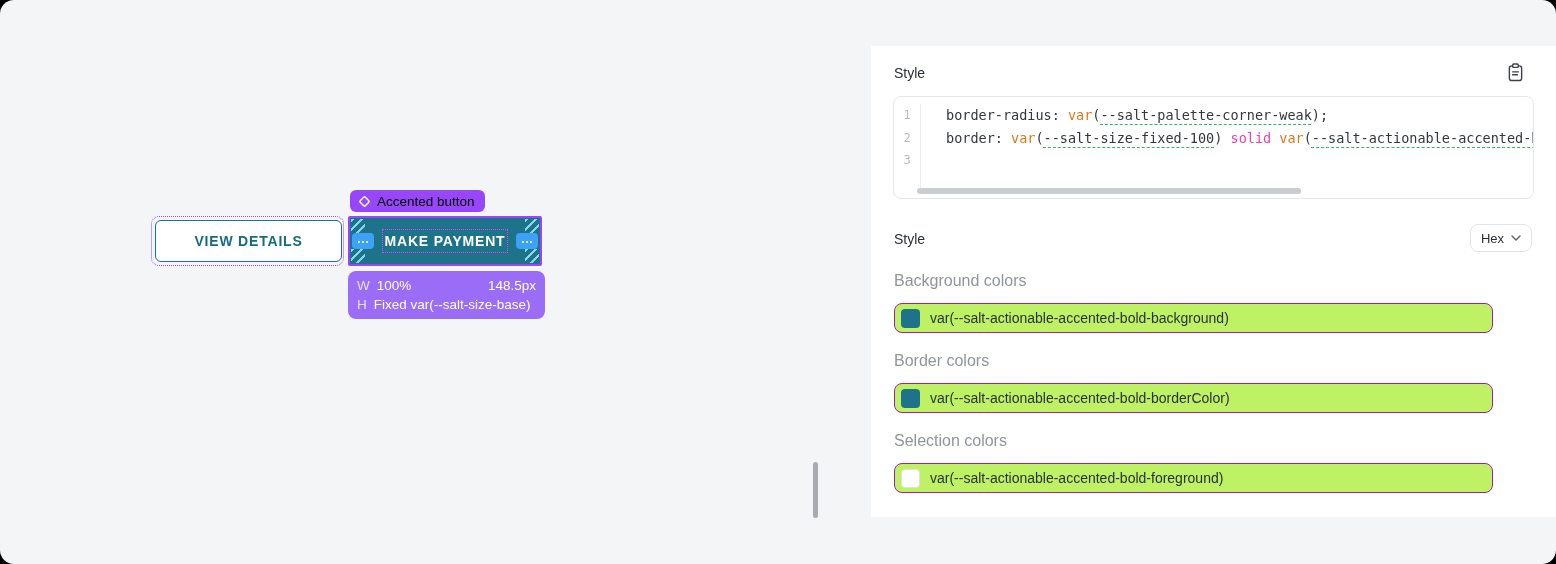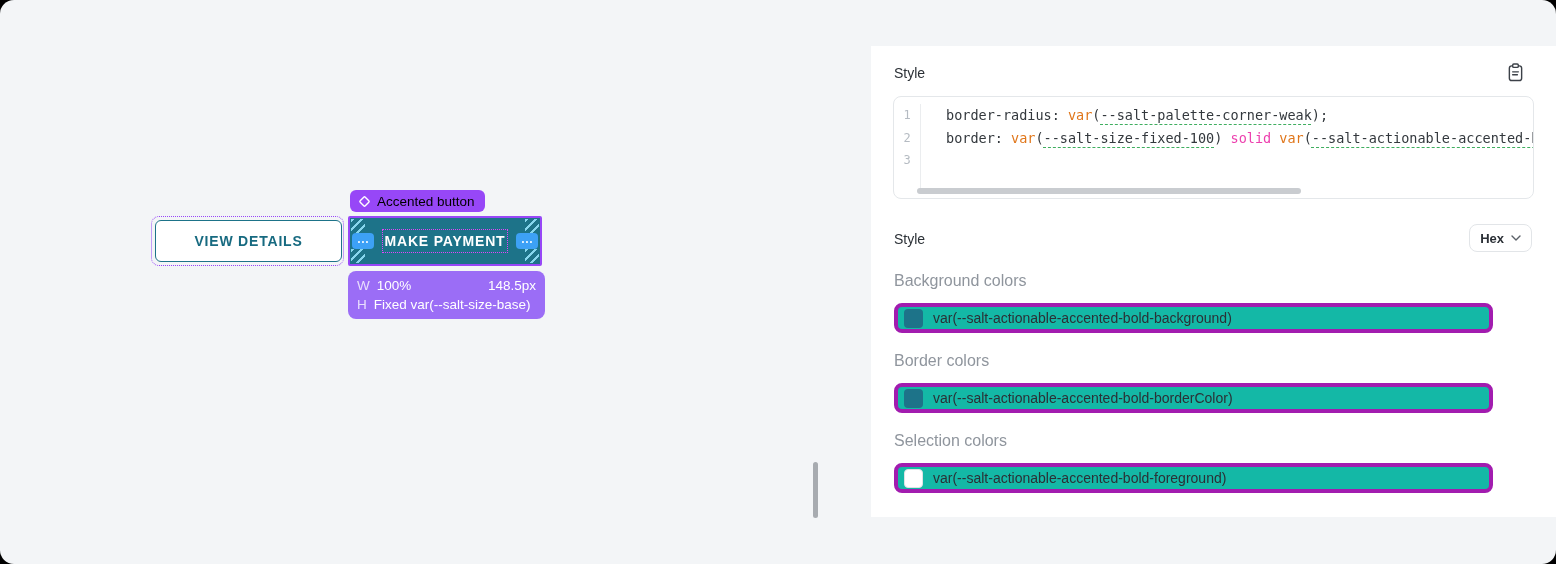--- a/index.html
+++ b/index.html
@@ -100,29 +100,29 @@
   .h-scrollbar {
     position:absolute; left:23px; bottom:4px; width:384px; height:6px;
     border-radius:3px; background:#c9ccd0; cursor:pointer;
   }
 
   .colors-title { position:absolute; left:23px; top:185px; font-size:14px; color:#2b3036; }
   .hex-dropdown {
     position:absolute; right:24px; top:178px; height:28px; padding:0 10px;
     background:#fff; border:1px solid #e2e5e8; border-radius:8px;
     display:flex; align-items:center; gap:7px; font-size:13px; color:#2b3036;
-    font-family:"Liberation Sans", sans-serif; cursor:pointer;font-weight:bold;
+    font-family:"Liberation Sans", sans-serif; cursor:pointer;
   }
 
   .color-groups { position:absolute; left:23px; top:218px; width:599px; }
   .group-label { font-size:16px; color:#8f959d; margin-top:8px; margin-bottom:13px; }
   .swatch-row {
-    width:599px; height:30px; border:4px solid #a21caf; border-radius:8px;
+    width:599px; height:30px; border:1px solid #a21caf; border-radius:8px;
     display:flex; align-items:center; padding-left:6px; gap:10px;
-    background:#14b8a6; margin-bottom:19px; cursor:pointer;
+    background:#bef264; margin-bottom:19px; cursor:pointer;
   }
   .swatch { width:19px; height:19px; border-radius:4px; flex:0 0 19px; }
   .swatch.light { border:1px solid #dfe2e5; }
   .swatch-text { font-size:14px; color:#2b3036; white-space:nowrap; }
 
   .v-scrollbar {
     position:absolute; left:813px; top:462px; width:5px; height:56px;
     border-radius:2.5px; background:#a7abb0; cursor:pointer;
   }
 </style>

